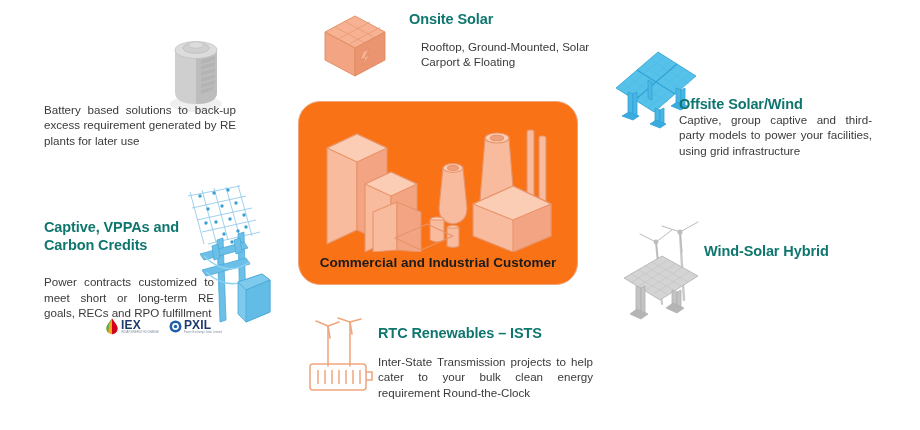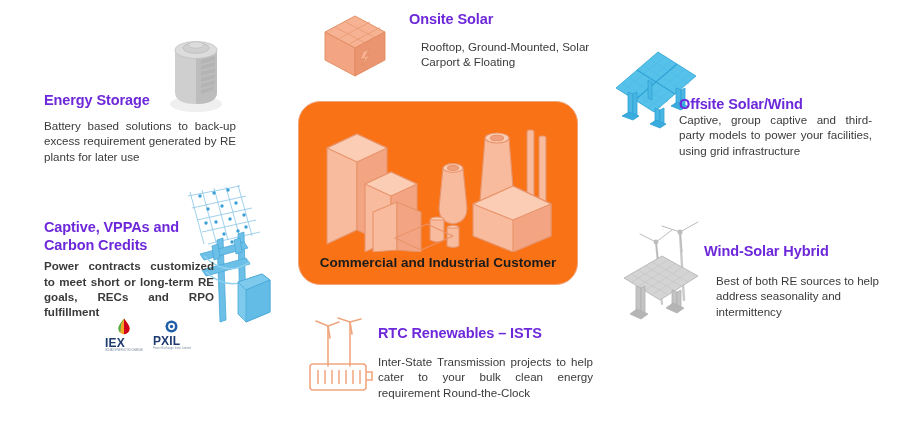--- a/index.html
+++ b/index.html
@@ -14,21 +14,21 @@
     position: relative;
     width: 920px;
     height: 430px;
     background: #ffffff;
     overflow: hidden;
   }
   .block { position: absolute; }
   .heading {
     font-weight: bold;
     font-size: 14.5px;
-    color: #6d28d9;
+    color: #0f766e;
     letter-spacing: -0.1px;
     white-space: nowrap;
   }
   .heading.wrap { white-space: normal; line-height: 1.25; }
   .body-text {
     font-size: 11.6px;
     color: #3a3a3a;
     line-height: 1.33;
     text-align: justify;
   }
@@ -58,21 +58,20 @@
   .logo-row {
     position: absolute;
     display: flex;
     align-items: center;
     gap: 10px;
   }
   .logo {
     display: flex;
     align-items: center;
     gap: 2px;
-    flex-direction: column;
   }
   .logo-text {
     font-weight: bold;
     font-size: 12px;
     color: #1f3a6e;
     letter-spacing: 0.2px;
   }
   .logo-sub {
     font-size: 2.6px;
     color: #7a8a9e;
@@ -138,21 +137,20 @@
     <g fill="#b4b4b4">
       <path d="M36,34 L50,30 L50,34 L36,38 Z"></path>
       <path d="M36,40 L50,36 L50,40 L36,44 Z"></path>
       <path d="M36,46 L50,42 L50,46 L36,50 Z"></path>
       <path d="M36,52 L50,48 L50,52 L36,56 Z"></path>
       <path d="M36,58 L50,54 L50,58 L36,62 Z"></path>
       <path d="M36,64 L49,60 L48,64 L36,68 Z"></path>
     </g>
   </svg>
   <div class="block" style="left:44px; top:92px; width:200px;">
-    <div class="heading">Energy Storage</div>
     <div class="body-text" style="margin-top:10px; width:192px;">Battery based solutions to back-up excess requirement generated by RE plants for later use</div>
   </div>
 
   <svg class="icon" style="left:182px; top:182px;" width="90" height="145" viewBox="0 0 90 145">
     <g stroke="#8fc7e8" stroke-width="0.85" fill="none">
       <path d="M6,14 L58,4"></path>
         <path d="M10,26 L64,14"></path>
         <path d="M15,38 L70,26"></path>
       <path d="M20,50 L74,38"></path>
         <path d="M26,62 L78,50"></path>
@@ -193,21 +191,21 @@
     </g>
 
     <g fill="#7dcaec" stroke="#4aa8d8" stroke-width="0.8">
       <polygon points="56,100 80,92 88,98 88,130 64,140 56,132"></polygon>
       <polygon points="56,100 80,92 88,98 64,108"></polygon>
       <polygon points="64,108 88,98 88,130 64,140" fill="#62bce5"></polygon>
     </g>
   </svg>
   <div class="block" style="left:44px; top:218px; width:188px;">
     <div class="heading wrap" style="width:150px;">Captive, VPPAs and Carbon Credits</div>
-    <div class="body-text" style="margin-top:4px; width:170px;font-weight:bold;">Power contracts customized to meet short or long-term RE goals, RECs and RPO fulfillment</div>
+    <div class="body-text" style="margin-top:20px; width:170px;">Power contracts customized to meet short or long-term RE goals, RECs and RPO fulfillment</div>
   </div>
   <div class="logo-row" style="left:105px; top:318px;">
     <div class="logo">
       <svg width="14" height="17" viewBox="0 0 14 17">
         <path d="M7,0.5 C10,5 12.6,7.5 12.6,10.6 A5.6,5.6 0 0,1 1.4,10.6 C1.4,7.5 4,5 7,0.5 Z" fill="#f5a623"></path>
         <path d="M7,0.5 C10,5 12.6,7.5 12.6,10.6 A5.6,5.6 0 0,1 7,16.2 Z" fill="#d0021b"></path>
         <path d="M4.2,6 C5.6,3.6 7,1.8 7,0.5 C4,5 1.4,7.5 1.4,10.6 A5.6,5.6 0 0,0 3.2,14.7 Z" fill="#4caf50"></path>
       </svg>
       <div class="logo-stack">
         <span class="logo-text">IEX</span>
@@ -347,16 +345,15 @@
         <polygon points="59,76 63,74 63,92 59,94"></polygon>
       </g>
       <g fill="#b5b5b5">
         <polygon points="12,98 23,103 30,98 19,93"></polygon>
         <polygon points="48,92 59,97 66,92 55,87"></polygon>
       </g>
     </g>
   </svg>
   <div class="block" style="left:704px; top:243px; width:195px;">
     <div class="heading">Wind-Solar Hybrid</div>
-    <div class="body-text left" style="margin-top:14px; width:170px;">Best of both RE sources to help address seasonality and intermittency</div>
   </div>
 
 </div>
 
 </body></html>

